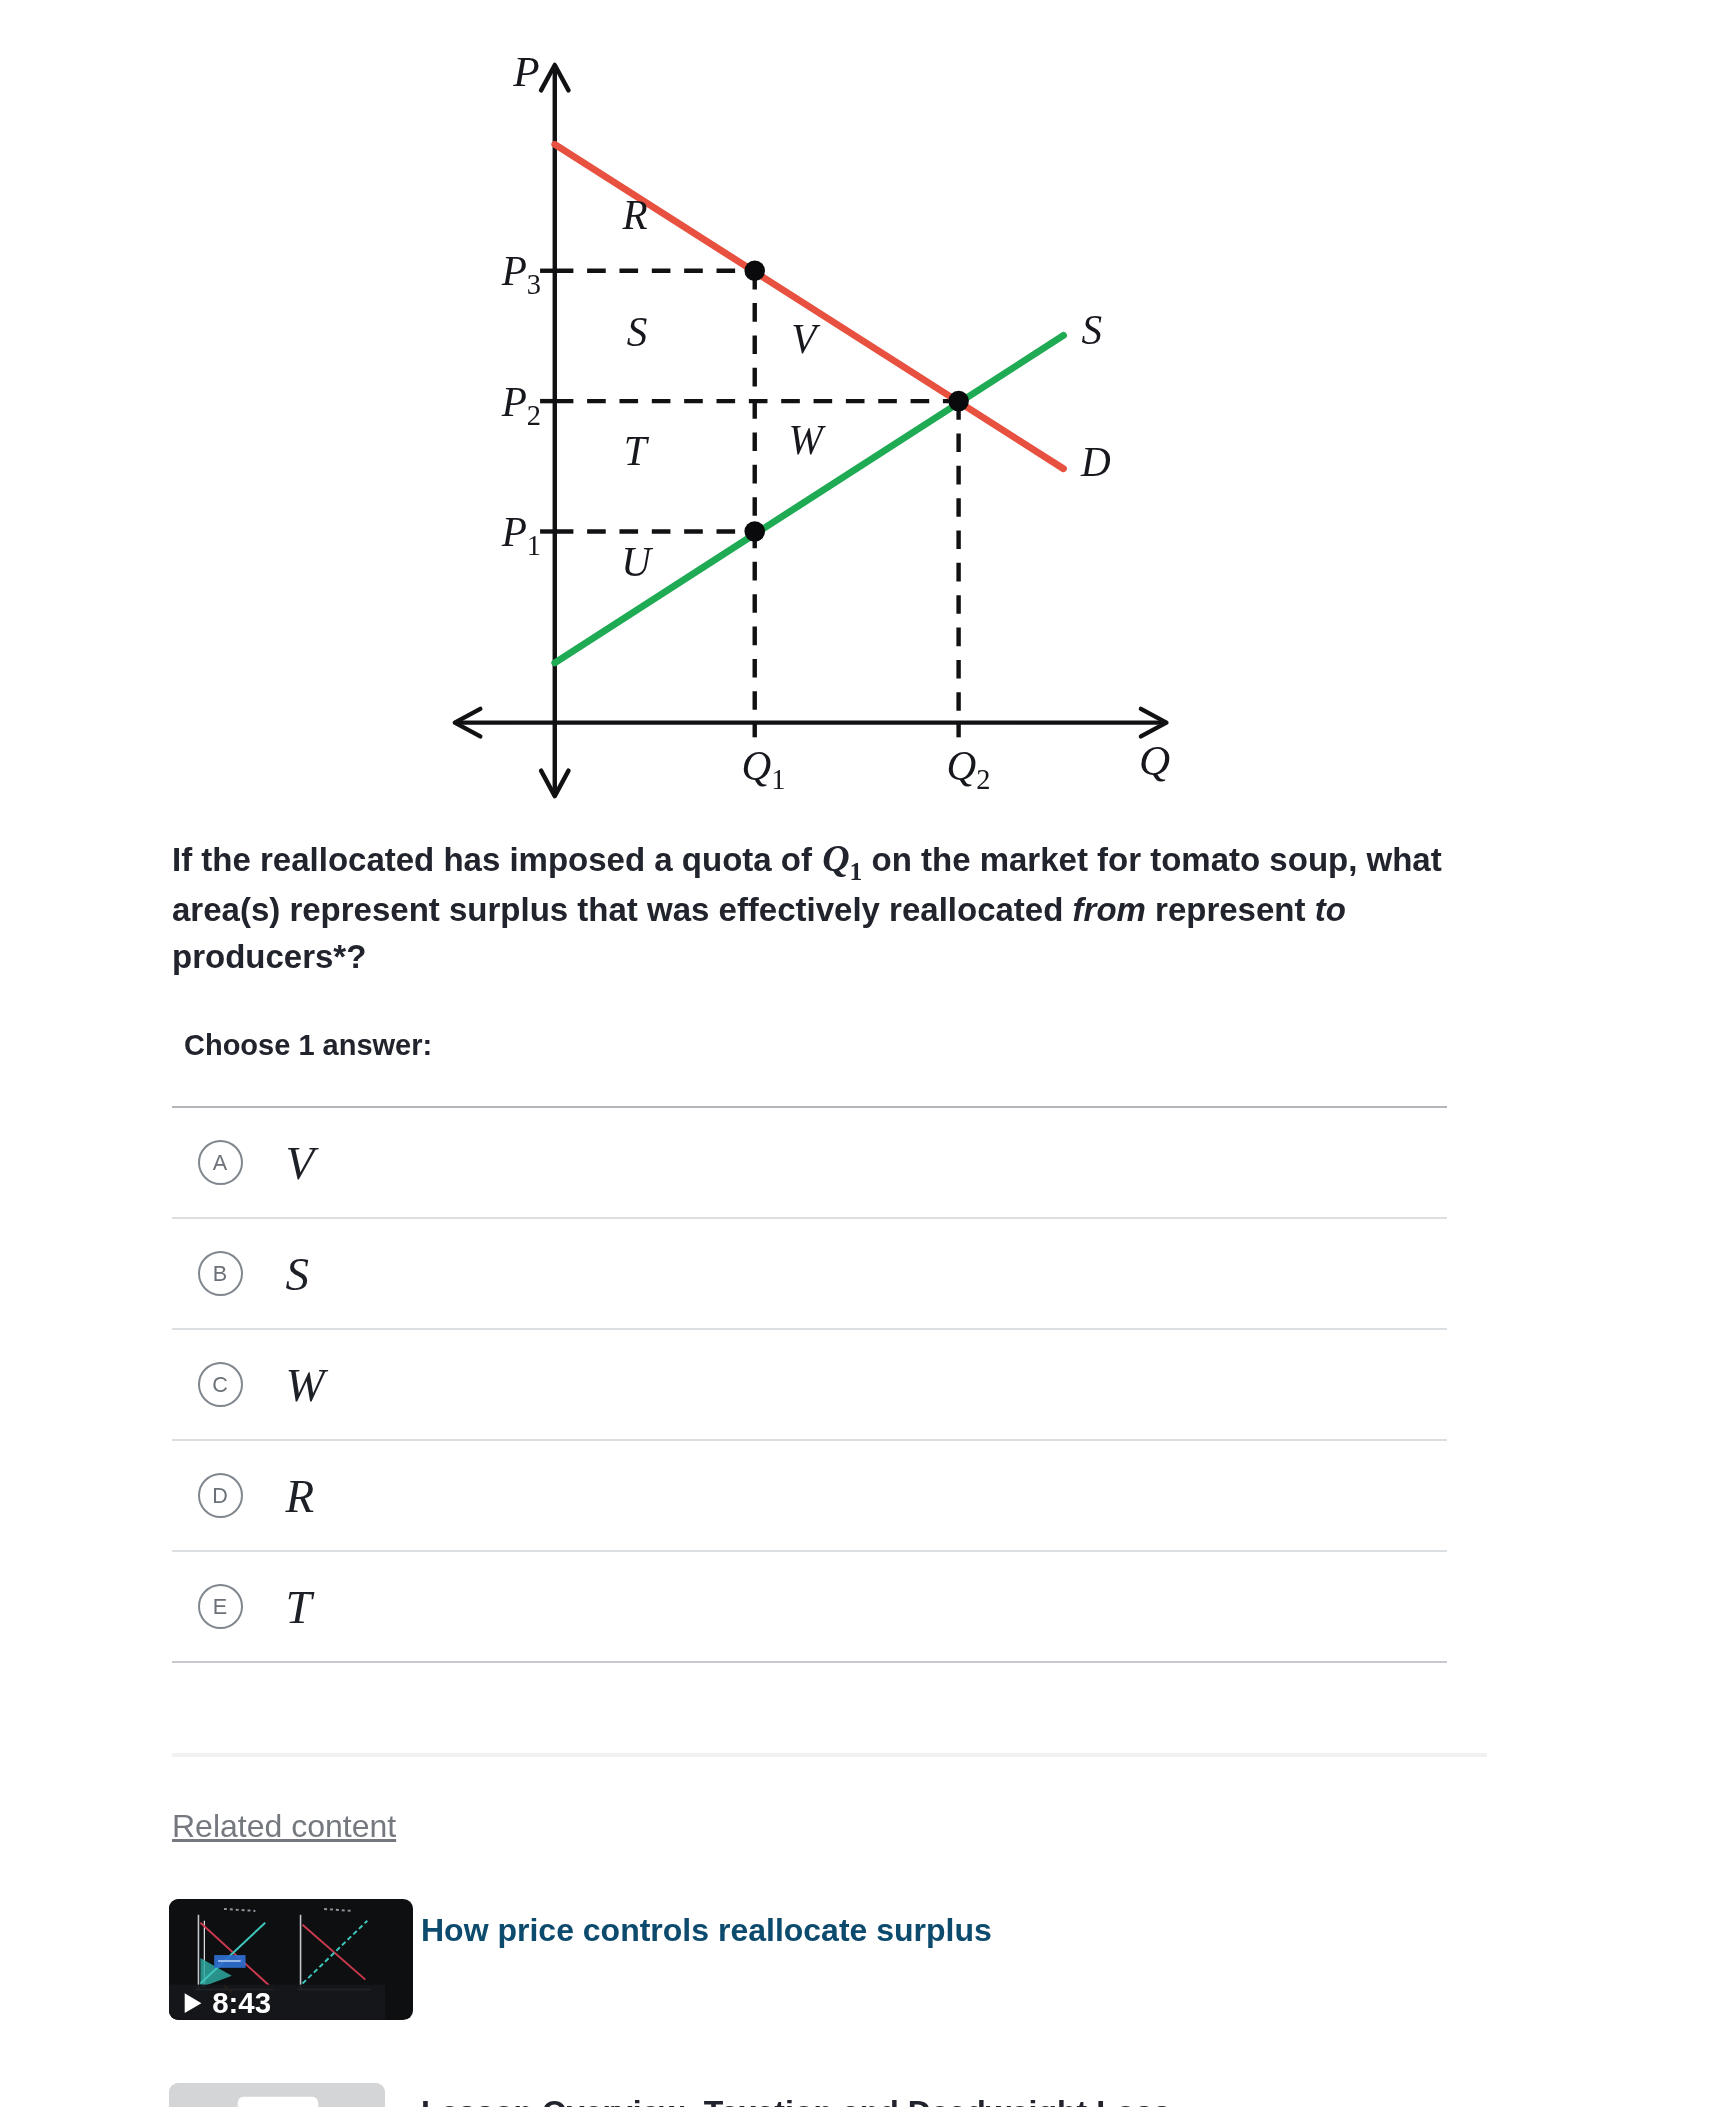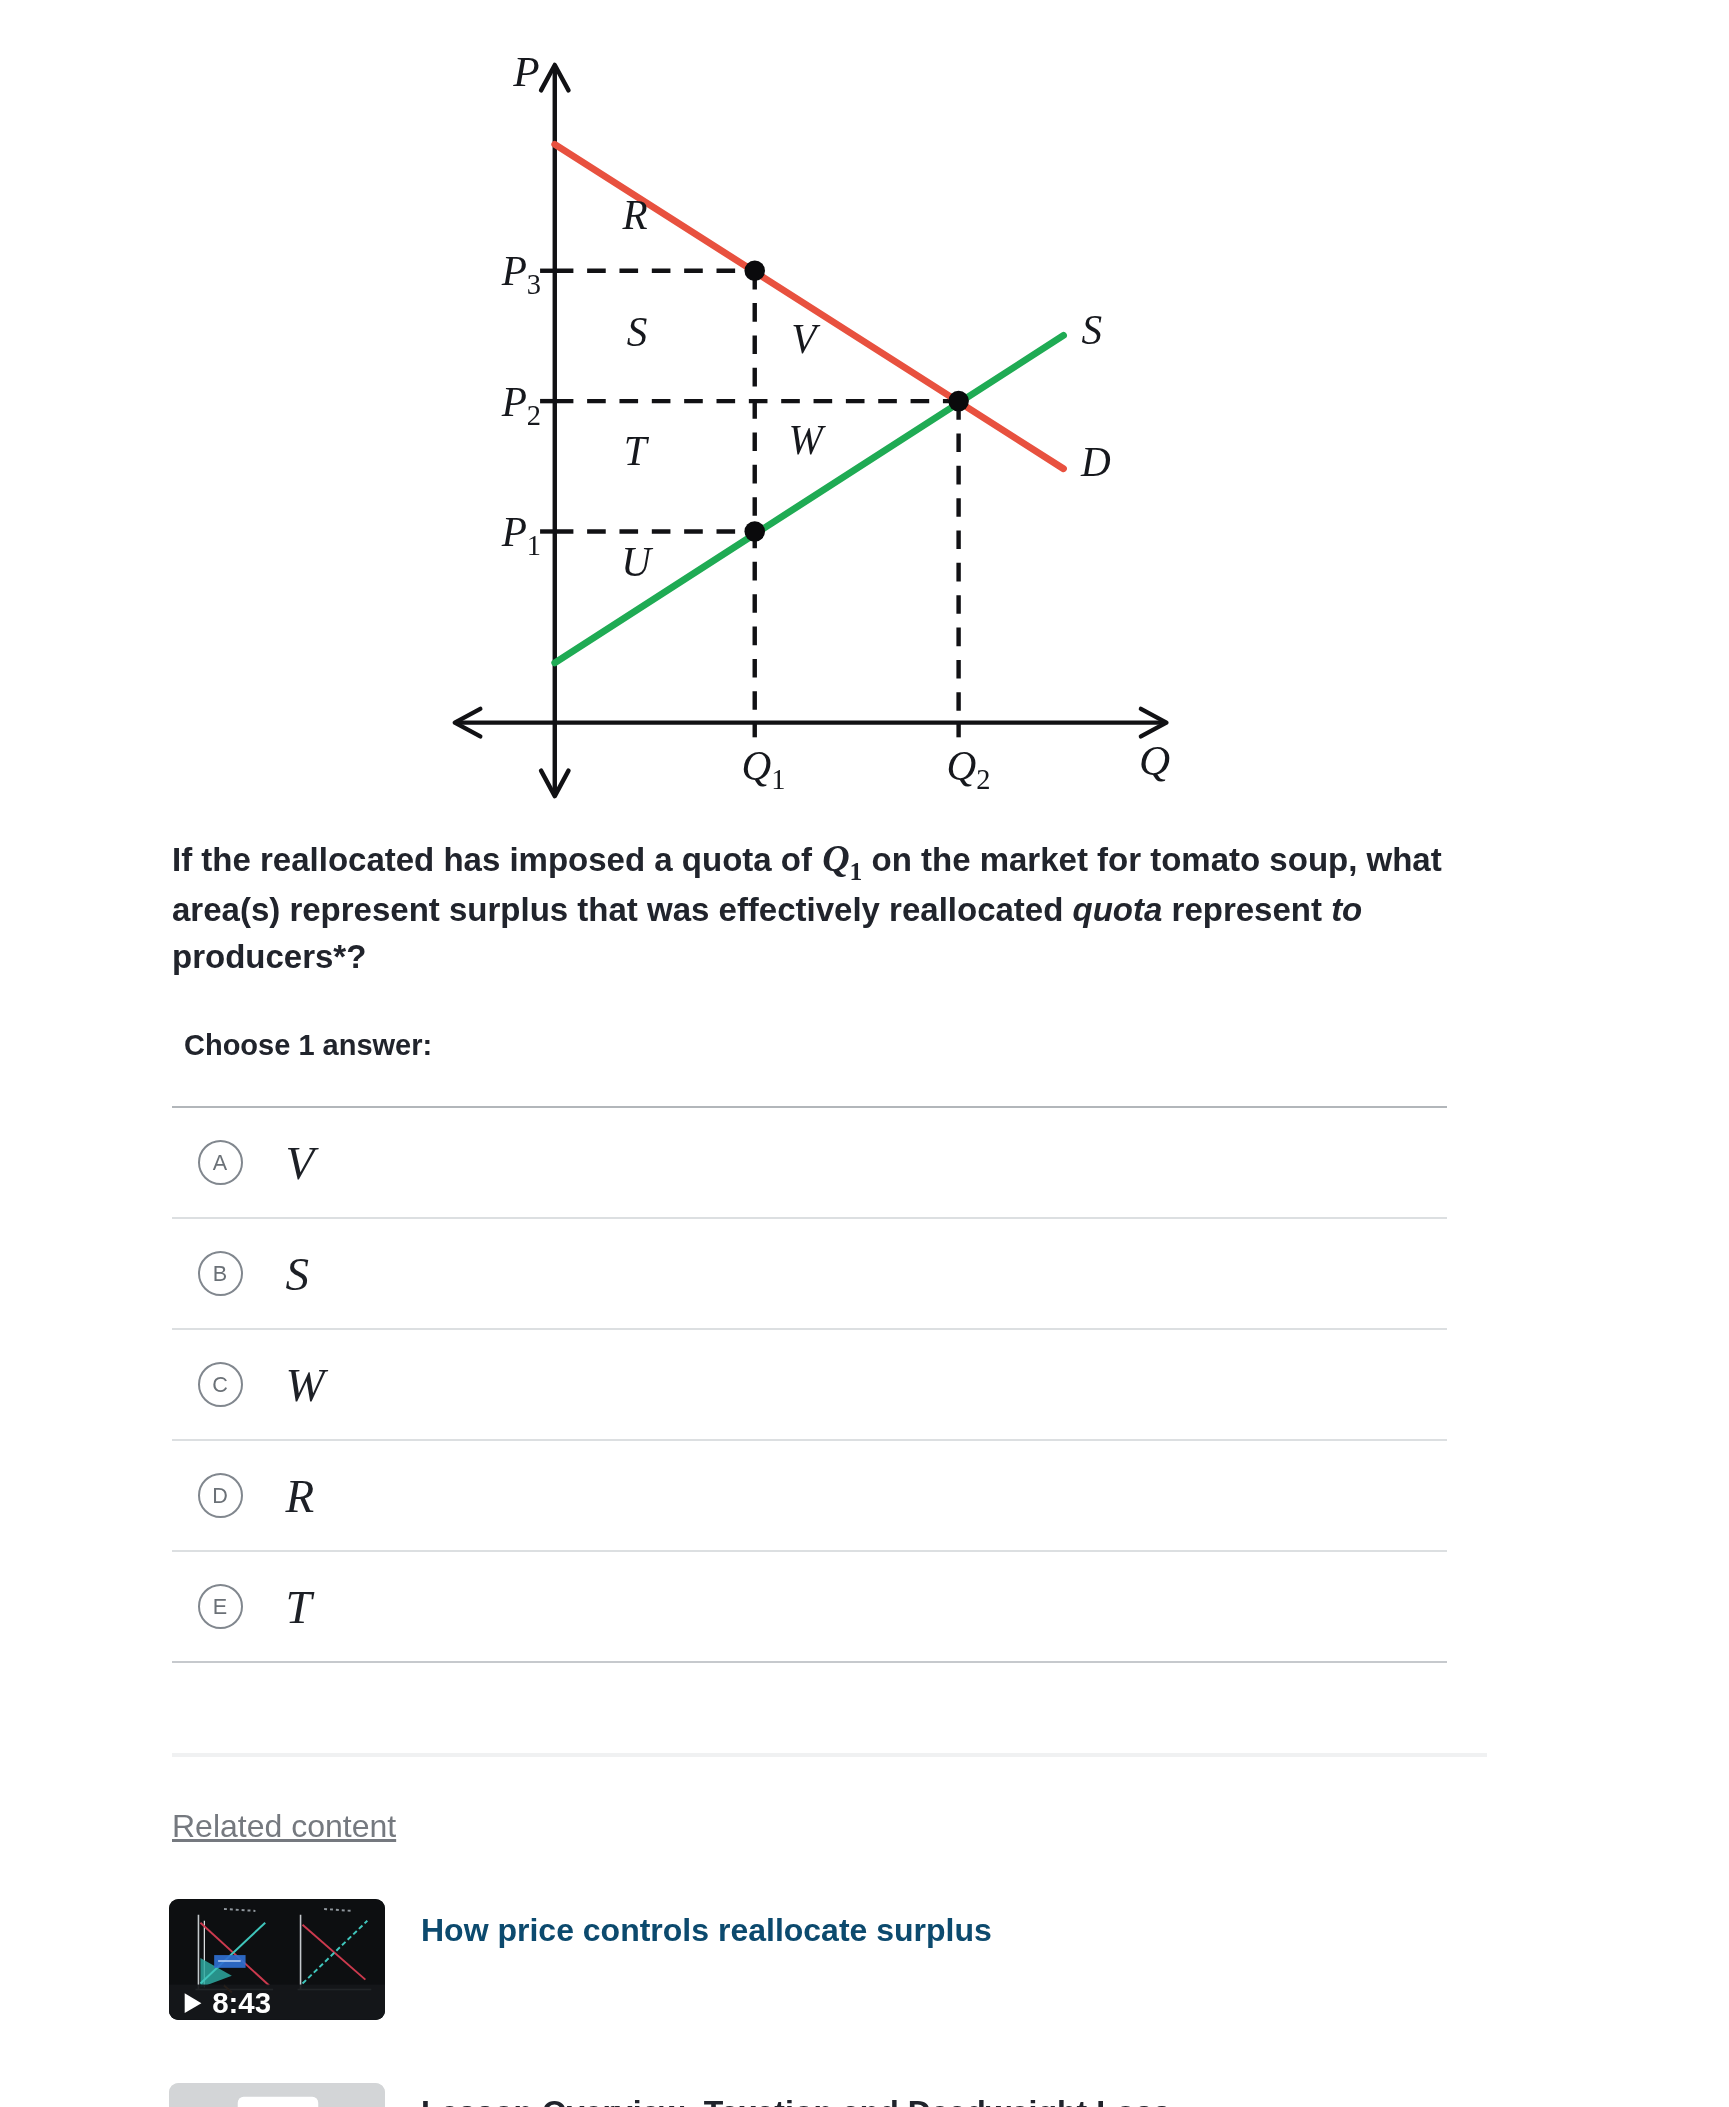--- a/index.html
+++ b/index.html
@@ -43,21 +43,21 @@
   }
   .choice-letter{font-size:21.6px;color:#6b7177;line-height:1;}
   .choice-label{
     margin-left:43px;font-family:"Liberation Serif",serif;font-style:italic;
     font-size:47px;color:#1d2026;
   }
   
   .section-divider{position:absolute;left:172px;top:1753px;width:1315px;height:3.9px;background:#f0f1f2;}
   .related-heading{position:absolute;left:172px;top:1808px;font-size:32px;font-weight:400;color:#75797f;text-decoration:underline;}
   .video-thumb-wrap{
-    position:absolute;left:169px;top:1899px;width:216px;height:121px;
+    position:absolute;left:169px;top:1899px;width:244px;height:121px;
     border-radius:9.8px;overflow:hidden;background:#0d0f11;cursor:pointer;
   }
   .video-title{
     position:absolute;left:421px;top:1912px;width:961px;
     font-size:32px;font-weight:700;color:#0c4a6e;cursor:pointer;
   }
   .article-thumb-wrap{
     position:absolute;left:169px;top:2083px;width:216px;height:121px;
     border-radius:9.8px;overflow:hidden;background:#d3d5d7;cursor:pointer;
   }
@@ -112,21 +112,21 @@
   <text class="glabel anchor-mid" x="650" y="353">S</text>
   <text class="glabel anchor-mid" x="820" y="360">V</text>
   <text class="glabel anchor-mid" x="822" y="463">W</text>
   <text class="glabel anchor-mid" x="648" y="474">T</text>
   <text class="glabel anchor-mid" x="649" y="587">U</text>
 
   <text class="glabel anchor-mid" x="1114" y="351">S</text>
   <text class="glabel anchor-mid" x="1118" y="485">D</text>
 </svg>
 
-<div class="question"><span>If the reallocated has imposed a quota of </span><span class="seg-math">Q</span><span class="seg-mathsub">1</span><span> on the market for tomato soup, what area(s) represent surplus that was effectively reallocated </span><span class="seg-italic">quota</span><span> represent </span><span class="seg-italic">to</span><span> producers*?</span></div>
+<div class="question"><span>If the reallocated has imposed a quota of </span><span class="seg-math">Q</span><span class="seg-mathsub">1</span><span> on the market for tomato soup, what area(s) represent surplus that was effectively reallocated </span><span class="seg-italic">from</span><span> represent </span><span class="seg-italic">to</span><span> producers*?</span></div>
 
 <div class="choose-prompt">Choose 1 answer:</div>
 
 <div class="answers-group">
 
   <div class="answer-row first">
     <span class="choice-circle">
         <span class="choice-letter">A</span>
       </span>
     <span class="choice-label">V</span>

